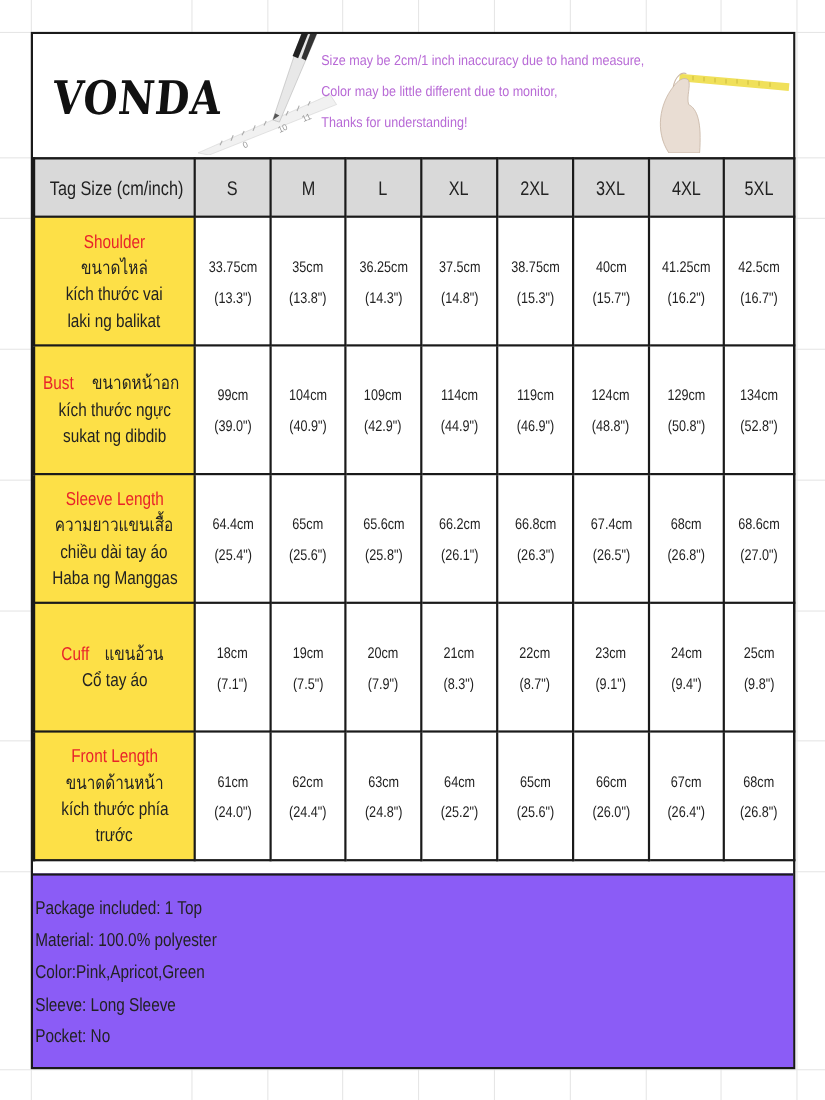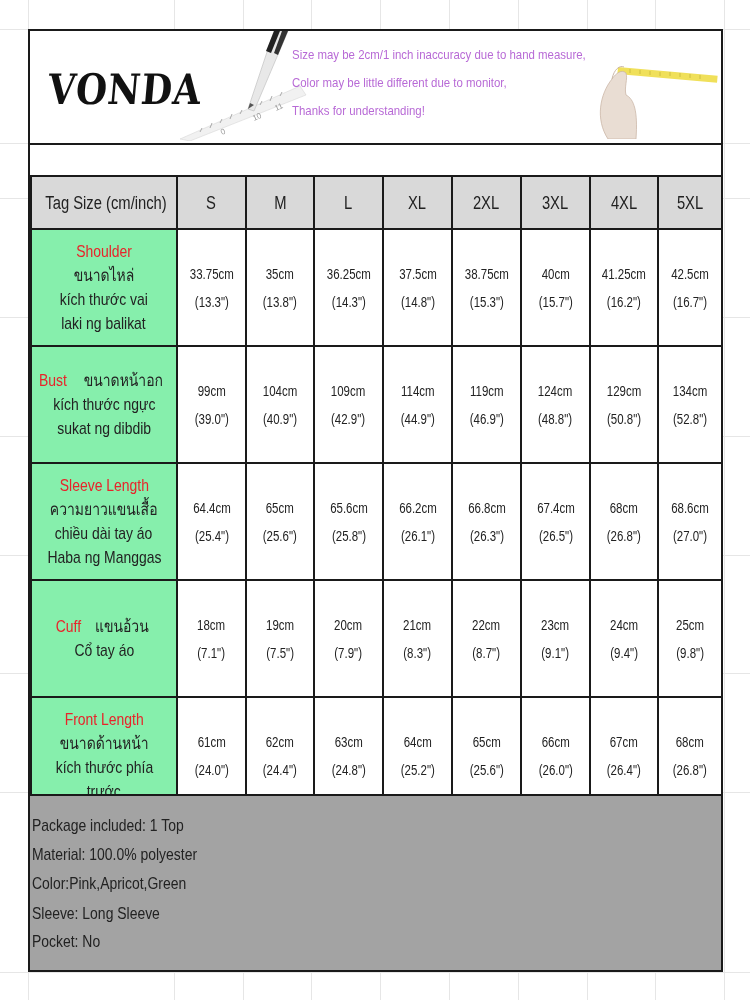--- a/index.html
+++ b/index.html
@@ -29,36 +29,36 @@
   .pencil-art { position:absolute; left:140px; top:0; width:140px; height:110px; }
   .notes {
     position:absolute; left:262px; top:10px;
     color:#b86ad6; font-size:13px; line-height:28px;
     transform:scaleX(0.88); transform-origin:left top;
   }
   .hand-art { position:absolute; left:560px; top:8px; width:130px; height:100px; }
 
   table.size {
     position:absolute; left:0; top:112px; width:691px;
-    border-collapse:collapse; table-layout:fixed;margin-top:32px;
+    border-collapse:collapse; table-layout:fixed;
   }
   table.size td {
     border:2px solid #1a1a1a; text-align:center; vertical-align:middle;
     font-size:14px; color:#222; padding:0; line-height:28px;
   }
   table.size td .cond { display:inline-block; transform:scaleX(0.82); transform-origin:center; white-space:nowrap; }
   tr.hdr td { height:51px; background:#d9d9d9; font-size:18px; }
   tr.meas td { height:115px; }
-  tr.meas td.label { background:#86efac; line-height:24px; font-size:17px; }
+  tr.meas td.label { background:#fde047; line-height:24px; font-size:17px; }
   .red { color:#e8232a; }
   .lbl-line { display:block; white-space:nowrap; }
 
   .footer {
     position:absolute; left:0; top:763px; width:691px; height:176px;
-    background:#a3a3a3; border-top:2px solid #1a1a1a; box-sizing:border-box;
+    background:#8b5cf6; border-top:2px solid #1a1a1a; box-sizing:border-box;
   }
   .footer .line {
     position:absolute; left:2px; font-size:17px; color:#222;
     transform:scaleX(0.82); transform-origin:left center; white-space:nowrap;
   }
 </style>
 </head>
 <body>
 
 <div class="gridline-v" style="left:28px"></div>

